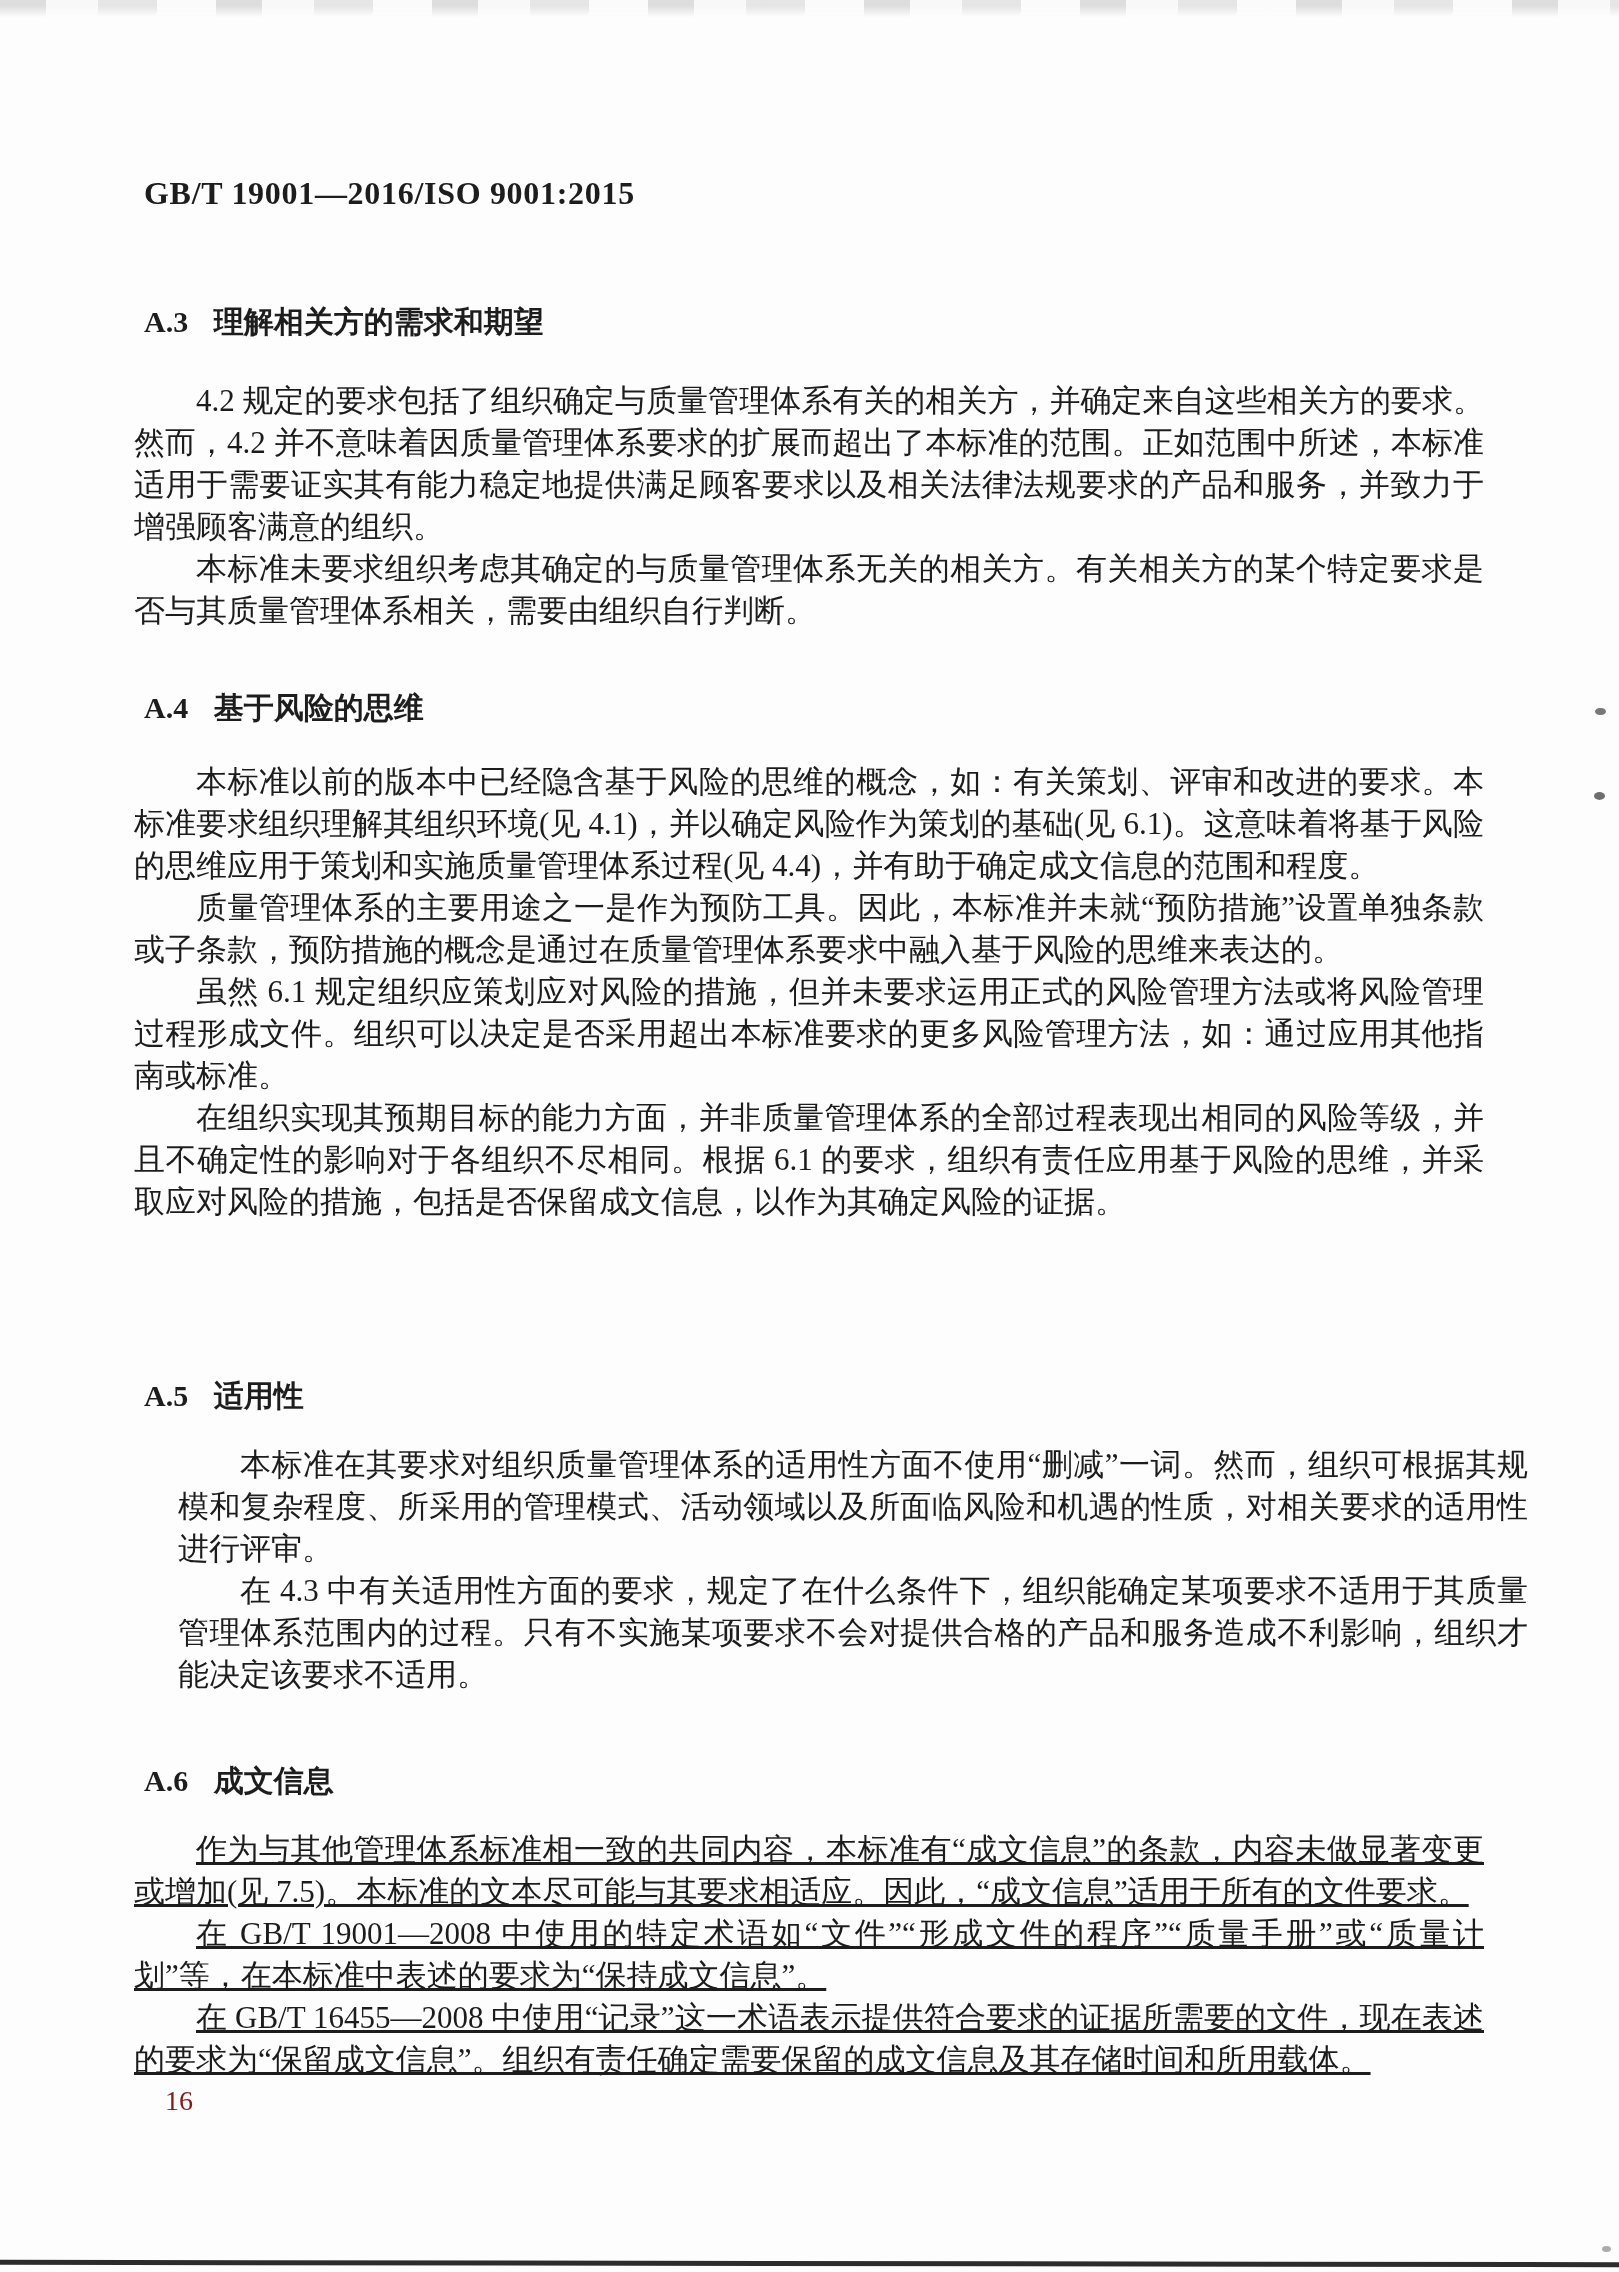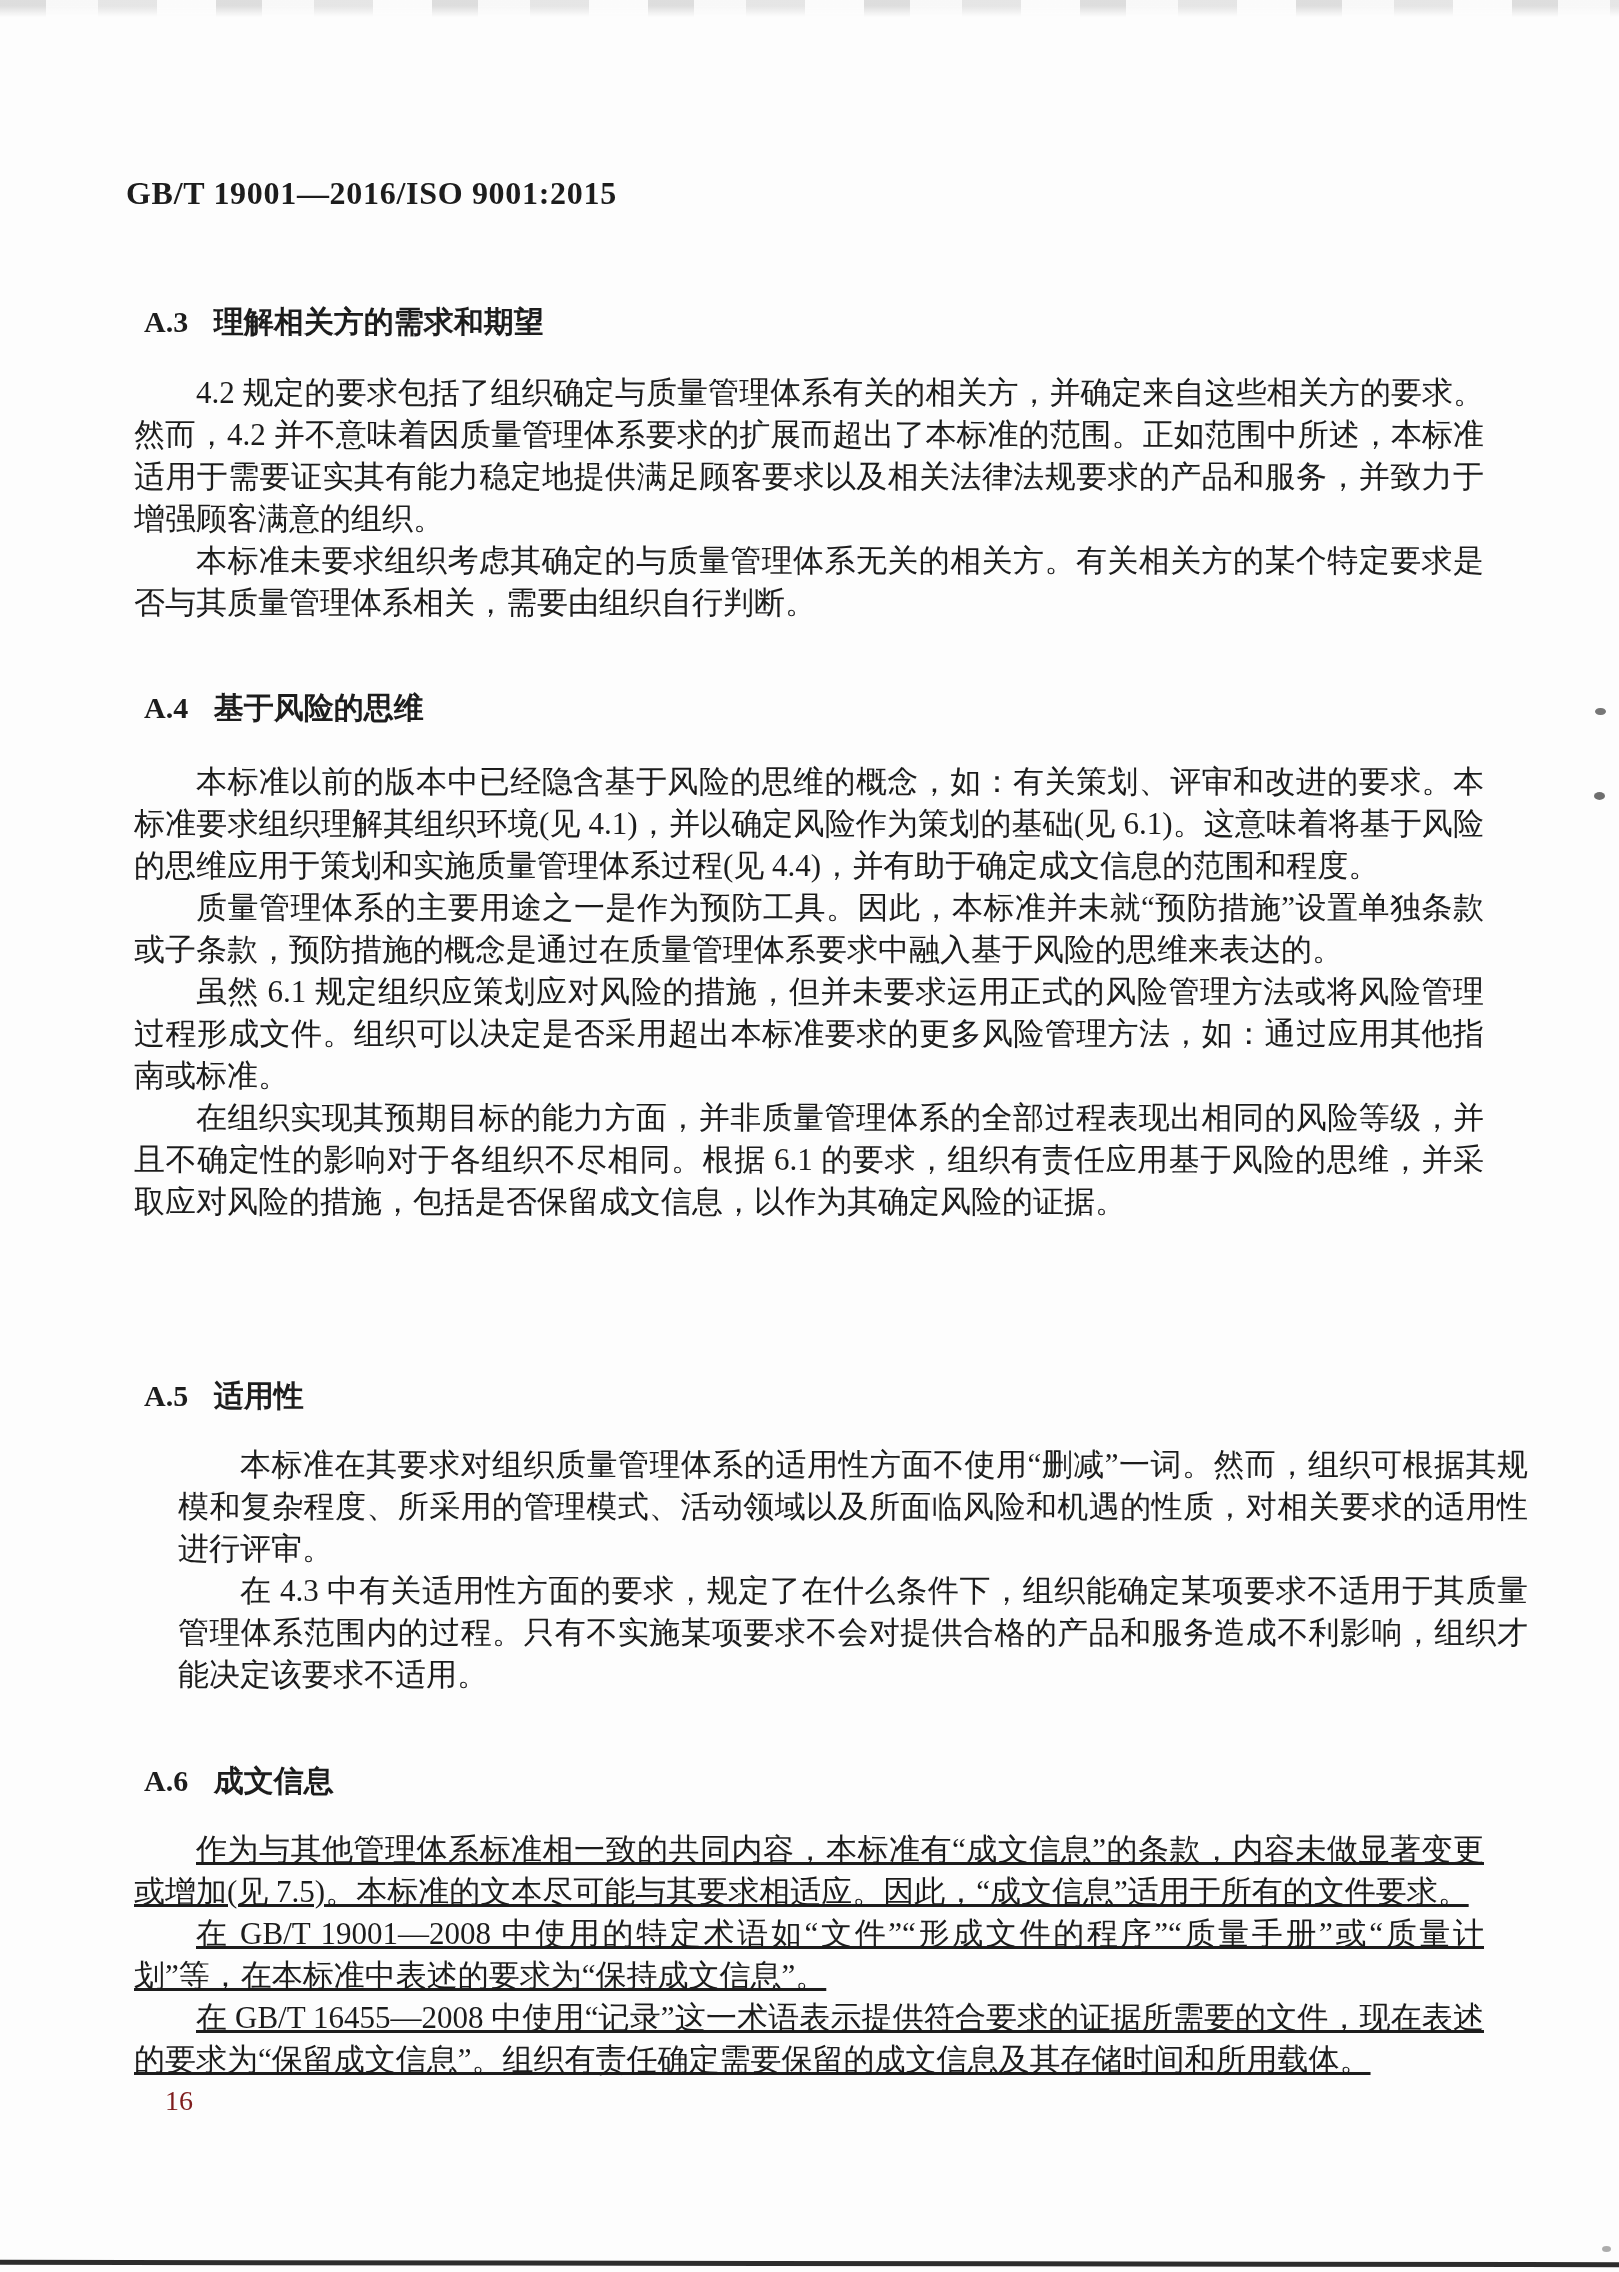--- a/index.html
+++ b/index.html
@@ -29,40 +29,40 @@
     position: absolute; left: 0; top: 2261px; width: 100%; height: 5.2px;
     background: #2c2c2c;
     transform: rotate(0.08deg);
   }
   .scan-speck { position: absolute; background: #4a4a4a; border-radius: 50%; }
   .speck-1 { left: 1595px; top: 708px; width: 10.5px; height: 7.2px; opacity: .75; }
   .speck-2 { left: 1594px; top: 792px; width: 11px; height: 7.8px; opacity: .8; }
   .speck-3 { left: 1602px; top: 2246px; width: 9.1px; height: 5.9px; opacity: .45; }
 
   .doc-header {
-    position: absolute; left: 126px; top: 175px;
+    position: absolute; left: 144px; top: 175px;
     font-size: 32px; font-weight: bold; letter-spacing: 0.7px;
     white-space: nowrap;
   }
   .sec-heading {
     position: absolute; left: 135px;
     margin: 9px;
     font-family: "Liberation Sans", "DejaVu Sans", sans-serif;
     font-size: 30px; font-weight: bold; white-space: nowrap;
   }
   .sec-heading .sec-num { margin-right: 0.85em; font-family: "Liberation Serif", "DejaVu Serif", serif; }
   .h-a3 { top: 293px; }
   .h-a4 { top: 679px; }
   .h-a5 { top: 1367px; }
   .h-a6 { top: 1752px; }
 
   .sec-body {
     position: absolute; left: 134px; width: 1350px;
   }
-  .b-a3 { top: 372px; }
+  .b-a3 { top: 380px; }
   .b-a4 { top: 761px; }
   .b-a5 { top: 1444px; margin-left: 44px; }
   .b-a6 { top: 1829px; text-decoration: underline; }
   .sec-body p {
     margin: 0;
     font-size: 31px;
     line-height: 42px;
     text-align: justify;
     text-justify: inter-character;
     text-indent: 2em;

